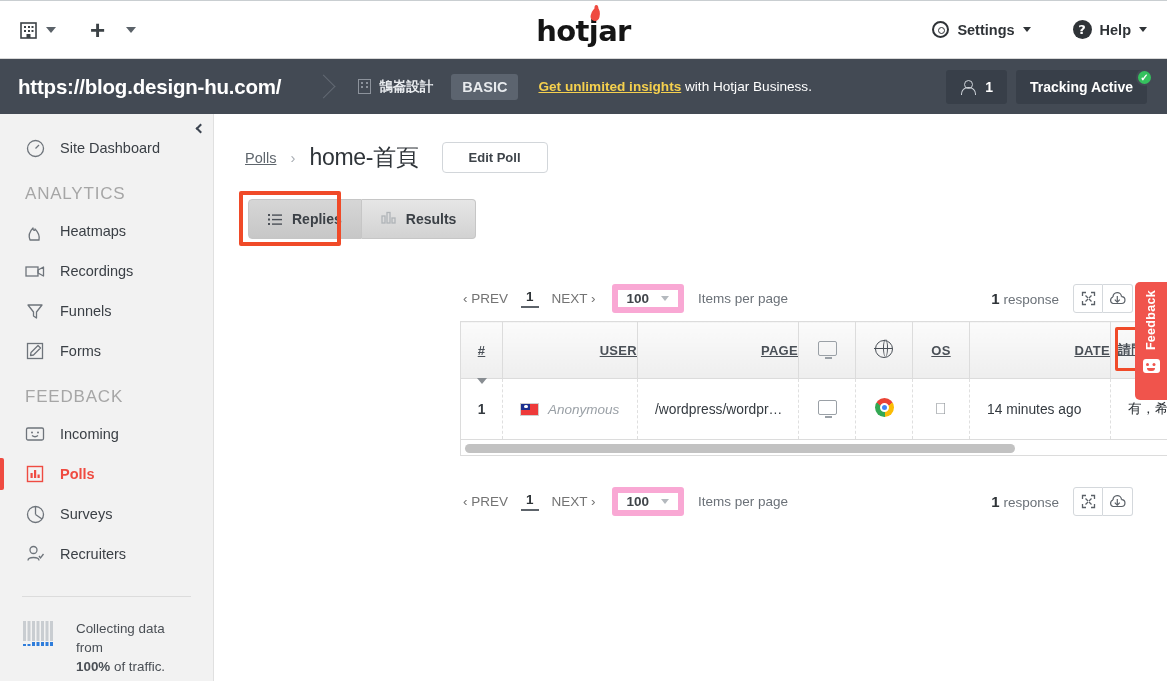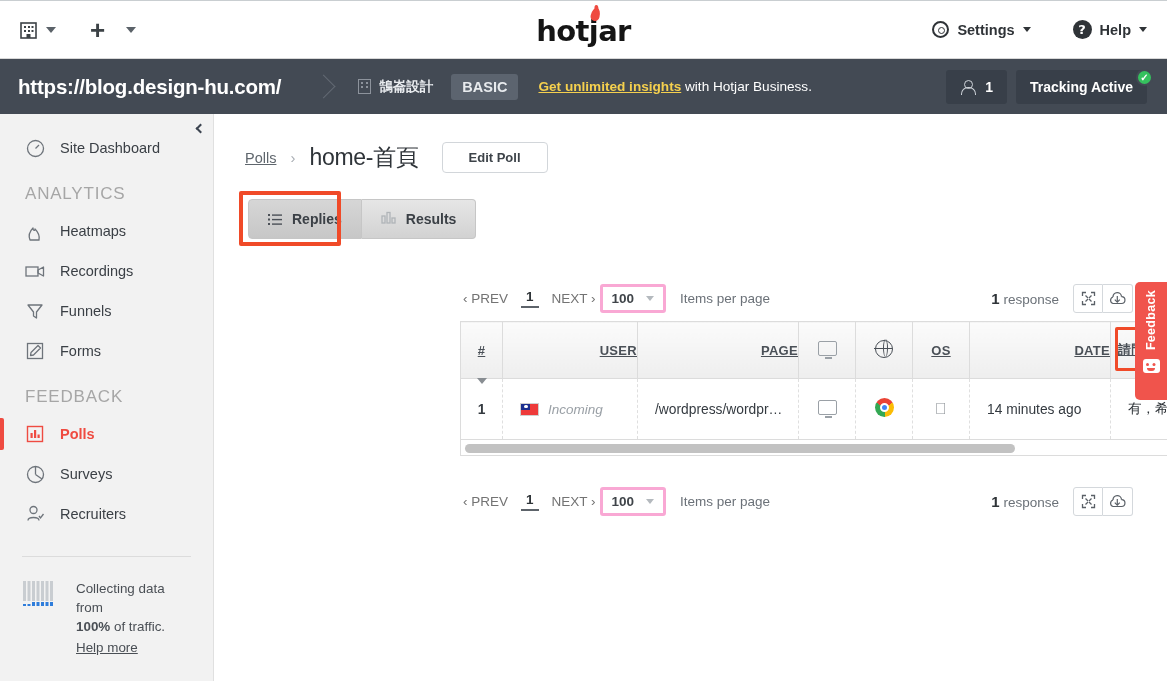--- a/index.html
+++ b/index.html
@@ -201,21 +201,21 @@
   .pager {
     display:flex; align-items:center; padding-left: 248px; height: 46px;
     font-size: 13.5px; color: #6b7178;
   }
   .pg-prev, .pg-next { color:#737373; cursor: pointer; }
   .pg-num {
     margin: 0 13px; font-weight: bold; color:#2f3438; border-bottom: 2px solid #5d636a;
     padding: 0 5px 2px 5px; cursor: pointer;
   }
   .ipp-select {
-    margin-left: 4px; border: 3px solid #f9a8d4; border-radius: 3px;
+    margin-left: 16px; border: 6px solid #f9a8d4; border-radius: 3px;
     height: 29px; display:flex; align-items:center; gap: 12px; padding: 0 9px;
     font-size: 13.5px; color: #3f4449; font-weight: bold; cursor: pointer;
   }
   .ipp-caret { width:0;height:0;border-left:4px solid transparent;
                border-right:4px solid transparent;border-top:5px solid #b4b9be; }
   .ipp-label { margin-left: 14px; color:#6b7178; }
   .pager-right { margin-left:auto; display:flex; align-items:center; gap: 0;
                  padding-right: 34px; }
   .resp-count { font-size: 13.5px; color:#6b7178; margin-right: 14px; }
   .resp-count b { color:#2f3438; font-size: 15px; }
@@ -455,20 +455,31 @@
       <svg width="18" height="18" viewBox="0 0 18 18">
         <rect x="1.5" y="1.5" width="15" height="15" fill="none" stroke="#6e747b" stroke-width="1.3"></rect>
         <path d="M12 3.5 L14.5 6 L7.5 13 L4.5 13.5 L5 10.5 Z" fill="none" stroke="#6e747b" stroke-width="1.3" stroke-linejoin="round"></path>
       </svg>
     </span>
     <span>Forms</span>
   </div>
 
   <div class="nav-section">FEEDBACK</div>
 
+  <div class="nav-item">
+    <span class="nav-ico">
+      <svg width="20" height="16" viewBox="0 0 20 16">
+        <rect x="1.5" y="2" width="17" height="12" rx="1.5" fill="none" stroke="#6e747b" stroke-width="1.3"></rect>
+        <circle cx="7" cy="6.5" r="1" fill="#6e747b"></circle>
+        <circle cx="13" cy="6.5" r="1" fill="#6e747b"></circle>
+        <path d="M7 9.5 Q10 12 13 9.5" fill="none" stroke="#6e747b" stroke-width="1.3"></path>
+      </svg>
+    </span>
+    <span>Incoming</span>
+  </div>
 
   <div class="nav-item active">
     <span class="nav-ico">
       <svg width="18" height="18" viewBox="0 0 18 18">
         <rect x="1.5" y="1.5" width="15" height="15" fill="none" stroke="#ef4b41" stroke-width="1.4"></rect>
         <rect x="4.5" y="8" width="2.2" height="5" fill="#ef4b41"></rect>
         <rect x="8" y="5" width="2.2" height="8" fill="#ef4b41"></rect>
         <rect x="11.5" y="9.5" width="2.2" height="3.5" fill="#ef4b41"></rect>
       </svg>
     </span>
@@ -636,21 +647,21 @@
             <span class="hd">請問鵠學苑 WordPress 教學對您有幫助嗎？</span>
           </th>
         </tr>
       </thead>
       <tbody>
         <tr>
           <td class="c-num edge-l">1</td>
           <td>
             <span class="user-cell">
               <span class="flag-tw"></span>
-              <span class="anon">Incoming</span>
+              <span class="anon">Anonymous</span>
             </span>
           </td>
           <td>/wordpress/wordpr…</td>
           <td class="ctr">
             <span class="monitor"></span>
           </td>
           <td class="ctr">
             <span class="chrome"></span>
           </td>
           <td class="ctr">

